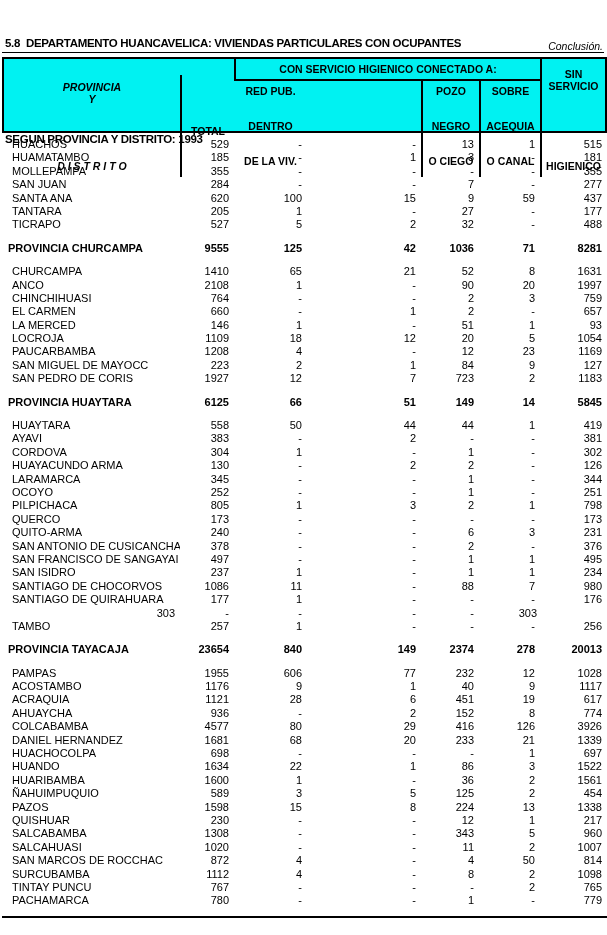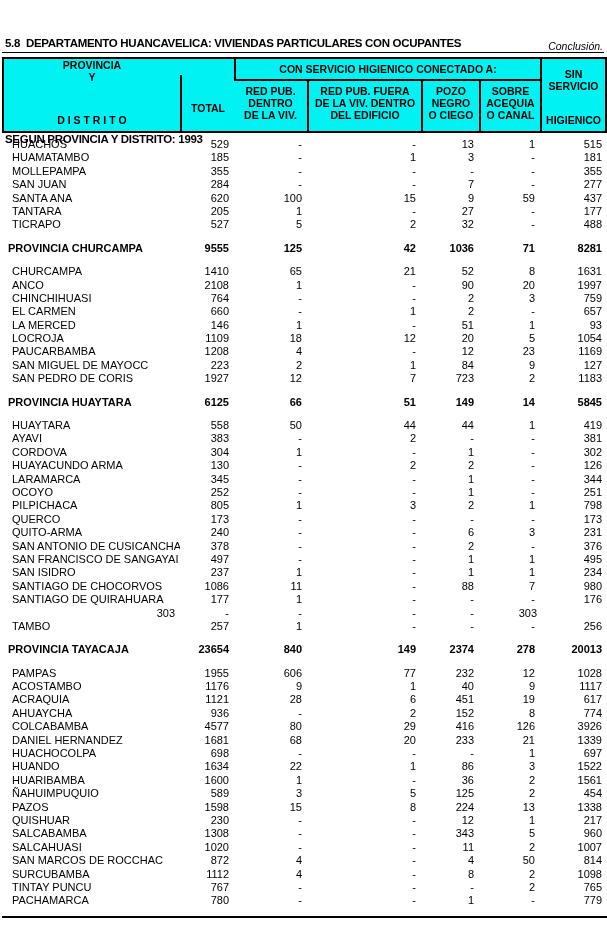--- a/index.html
+++ b/index.html
@@ -23,24 +23,24 @@
   .thead {
     display:grid;
     grid-template-columns:176px 54px 73px 114px 58px 61px 65px;
     grid-template-rows:22px 1fr;
     height:76px;
     border:2px solid var(--border);
     background:var(--header-bg);
     font-weight:bold; font-size:10.5px; line-height:12px; text-align:center;
   }
   .th { display:flex; flex-direction:column; align-items:center; }
-  .c1 { grid-column:1; grid-row:1/3; padding-bottom:5px; }
+  .c1 { grid-column:1; grid-row:1/3; padding-top:22px; padding-bottom:5px;font-style:italic; }
   .c2 { grid-column:2; grid-row:1/3; border-left:2px solid var(--border); justify-content:center; padding-top:10px;margin-top:16px; }
   .group { grid-column:3/7; grid-row:1; border-left:2px solid var(--border); border-bottom:2px solid var(--border); justify-content:center; }
-  .sub { grid-row:2; padding-top:4px; padding-bottom:10px; }
+  .sub { grid-row:2; padding-top:4px; padding-bottom:10px;gap:23px; }
   .s1 { grid-column:3; }
   .s2 { grid-column:4; border-left:2px solid var(--border); }
   .s3 { grid-column:5; border-left:2px solid var(--border); }
   .s4 { grid-column:6; border-left:2px solid var(--border); }
   .c7 { grid-column:7; grid-row:1/3; border-left:2px solid var(--border); padding-top:9px; padding-bottom:5px; }
   .push { margin-top:auto; }
   .tbody {
     border-bottom:2px solid var(--border);
     padding-top:5px; padding-bottom:8px;
     font-size:11px;
@@ -91,25 +91,20 @@
       <div class="th group">
         <div>CON SERVICIO HIGIENICO CONECTADO A:</div>
       </div>
 
       <div class="th sub s1">
         <div>RED PUB.</div>
         <div>DENTRO</div>
         <div class="push">DE LA VIV.</div>
       </div>
 
-      <div class="th sub s2">
-        <div>RED PUB. FUERA</div>
-        <div>DE LA VIV. DENTRO</div>
-        <div class="push">DEL EDIFICIO</div>
-      </div>
 
       <div class="th sub s3">
         <div>POZO</div>
         <div>NEGRO</div>
         <div class="push">O CIEGO</div>
       </div>
 
       <div class="th sub s4">
         <div>SOBRE</div>
         <div>ACEQUIA</div>

